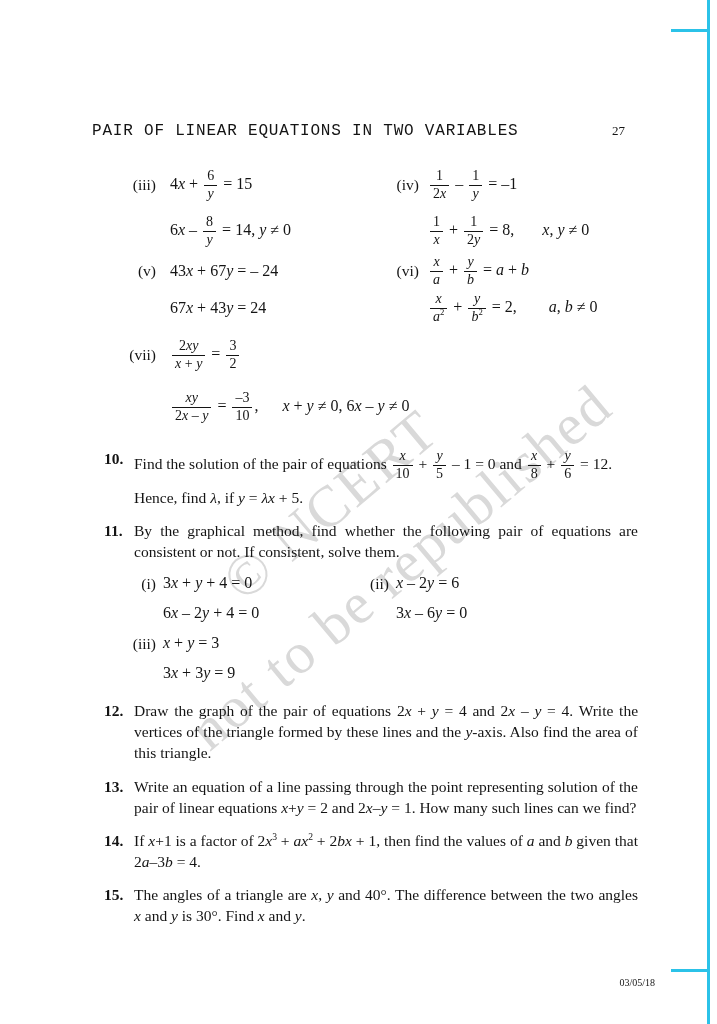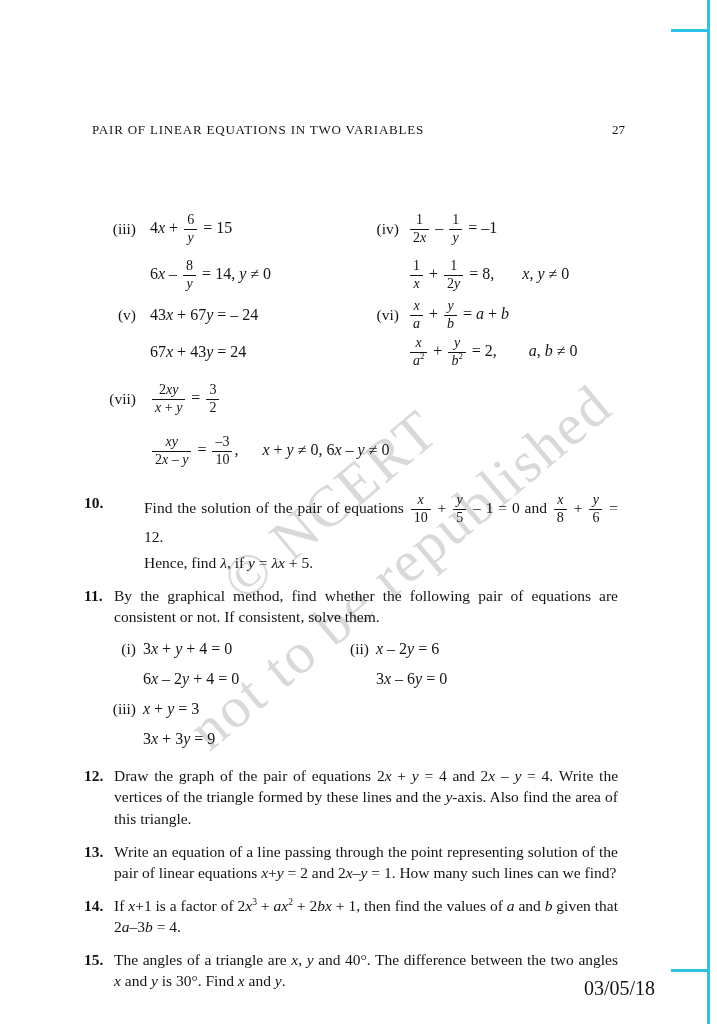--- a/index.html
+++ b/index.html
@@ -19,26 +19,26 @@
   .wm2 { left: 400px; top: 567px; }
   
   .trim-bar { position: absolute; top: 0; bottom: 0; right: 7px; width: 3px; background: #2bc2e8; z-index: 3; }
   .trim-top { position: absolute; top: 29px; right: 10px; width: 36px; height: 3px; background: #2bc2e8; z-index: 3; }
   .trim-bottom { position: absolute; top: 969px; right: 10px; width: 36px; height: 3px; background: #2bc2e8; z-index: 3; }
   
   .header {
     position: absolute; left: 92px; right: 92px; top: 122px; z-index: 2;
     display: flex; justify-content: space-between; align-items: baseline;
   }
-  .header .title { font-size: 13px; letter-spacing: 0.8px; }
+  .header .title { font-size: 16px; letter-spacing: 0.8px; font-family: Liberation Mono, monospace; }
   .header .pageno { font-size: 13px; }
   
   .content {
-    position: absolute; left: 84px; top: 162px; width: 534px; z-index: 1;
-    font-size: 15.5px; line-height: 1.36; margin-top: 44px;
+    position: absolute; left: 104px; top: 162px; width: 534px; z-index: 1;
+    font-size: 15.5px; line-height: 1.36;
   }
   .eq-row { display: flex; align-items: center; }
   .h46 { min-height: 46px; } .h34 { min-height: 34px; } .h40 { min-height: 40px; }
   .h54 { min-height: 54px; align-items: center; } .h50 { min-height: 50px; }
   .eq-cell { display: flex; align-items: center; }
   .c1 { width: 283px; flex: none; }
   .c2 { flex: 1; }
   .eq-label { width: 52px; flex: none; text-align: right; margin-right: 14px; }
   .c2 .eq-label { width: 32px; margin-right: 9px; }
   .m { font-size: 16px; white-space: nowrap; }
@@ -52,21 +52,21 @@
   .problem .num { width: 30px; flex: none; font-weight: bold; }
   .problem .pbody { flex: 1; min-width: 0; }
   .ptext { text-align: justify; }
   .para2 { margin-top: 5px; }
   .sub-grid { margin-top: 6px; }
   .sub-row { display: flex; align-items: center; min-height: 30px; }
   .sub-cell { display: flex; align-items: center; width: 233px; flex: none; }
   .sub-cell.last { flex: 1; width: auto; }
   .sub-label { width: 26px; flex: none; text-align: right; margin-right: 7px; margin-left: -4px; }
   
-  .footer { position: absolute; top: 977px; right: 62px; font-size: 20px; z-index: 2; }
+  .footer { position: absolute; top: 977px; right: 62px; font-size: 10px; z-index: 2; }
 </style>
 </head>
 <body>
 
 <div class="page">
 
   <div class="watermark wm1">© NCERT</div>
   <div class="watermark wm2">not to be republished</div>
 
   <div class="trim-bar"></div>
@@ -168,21 +168,21 @@
         <span class="m"><span class="frac">
               <span class="fnum"><span class="mi">xy</span></span>
               <span class="fden"><span class="mr">2</span><span class="mi">x</span><span class="mr"> – </span><span class="mi">y</span></span>
             </span><span class="mr"> = </span><span class="frac">
               <span class="fnum"><span class="mr">–3</span></span>
               <span class="fden"><span class="mr">10</span></span>
             </span><span class="mr">,&nbsp;&nbsp;&nbsp;&nbsp;&nbsp;&nbsp;</span><span class="mi">x</span><span class="mr"> + </span><span class="mi">y</span><span class="mr"> ≠ 0, 6</span><span class="mi">x</span><span class="mr"> – </span><span class="mi">y</span><span class="mr"> ≠ 0</span></span>
       </div>
     </div>
 
-    <div class="problem" style="margin-top:16px;gap:30px;">
+    <div class="problem" style="margin-top:16px;">
       <span class="num">10.</span>
       <div class="pbody">
         <div class="ptext"><span class="mr">Find the solution of the pair of equations </span><span class="frac">
               <span class="fnum"><span class="mi">x</span></span>
               <span class="fden"><span class="mr">10</span></span>
             </span><span class="mr"> + </span><span class="frac">
               <span class="fnum"><span class="mi">y</span></span>
               <span class="fden"><span class="mr">5</span></span>
             </span><span class="mr"> – 1 = 0 and </span><span class="frac">
               <span class="fnum"><span class="mi">x</span></span>

